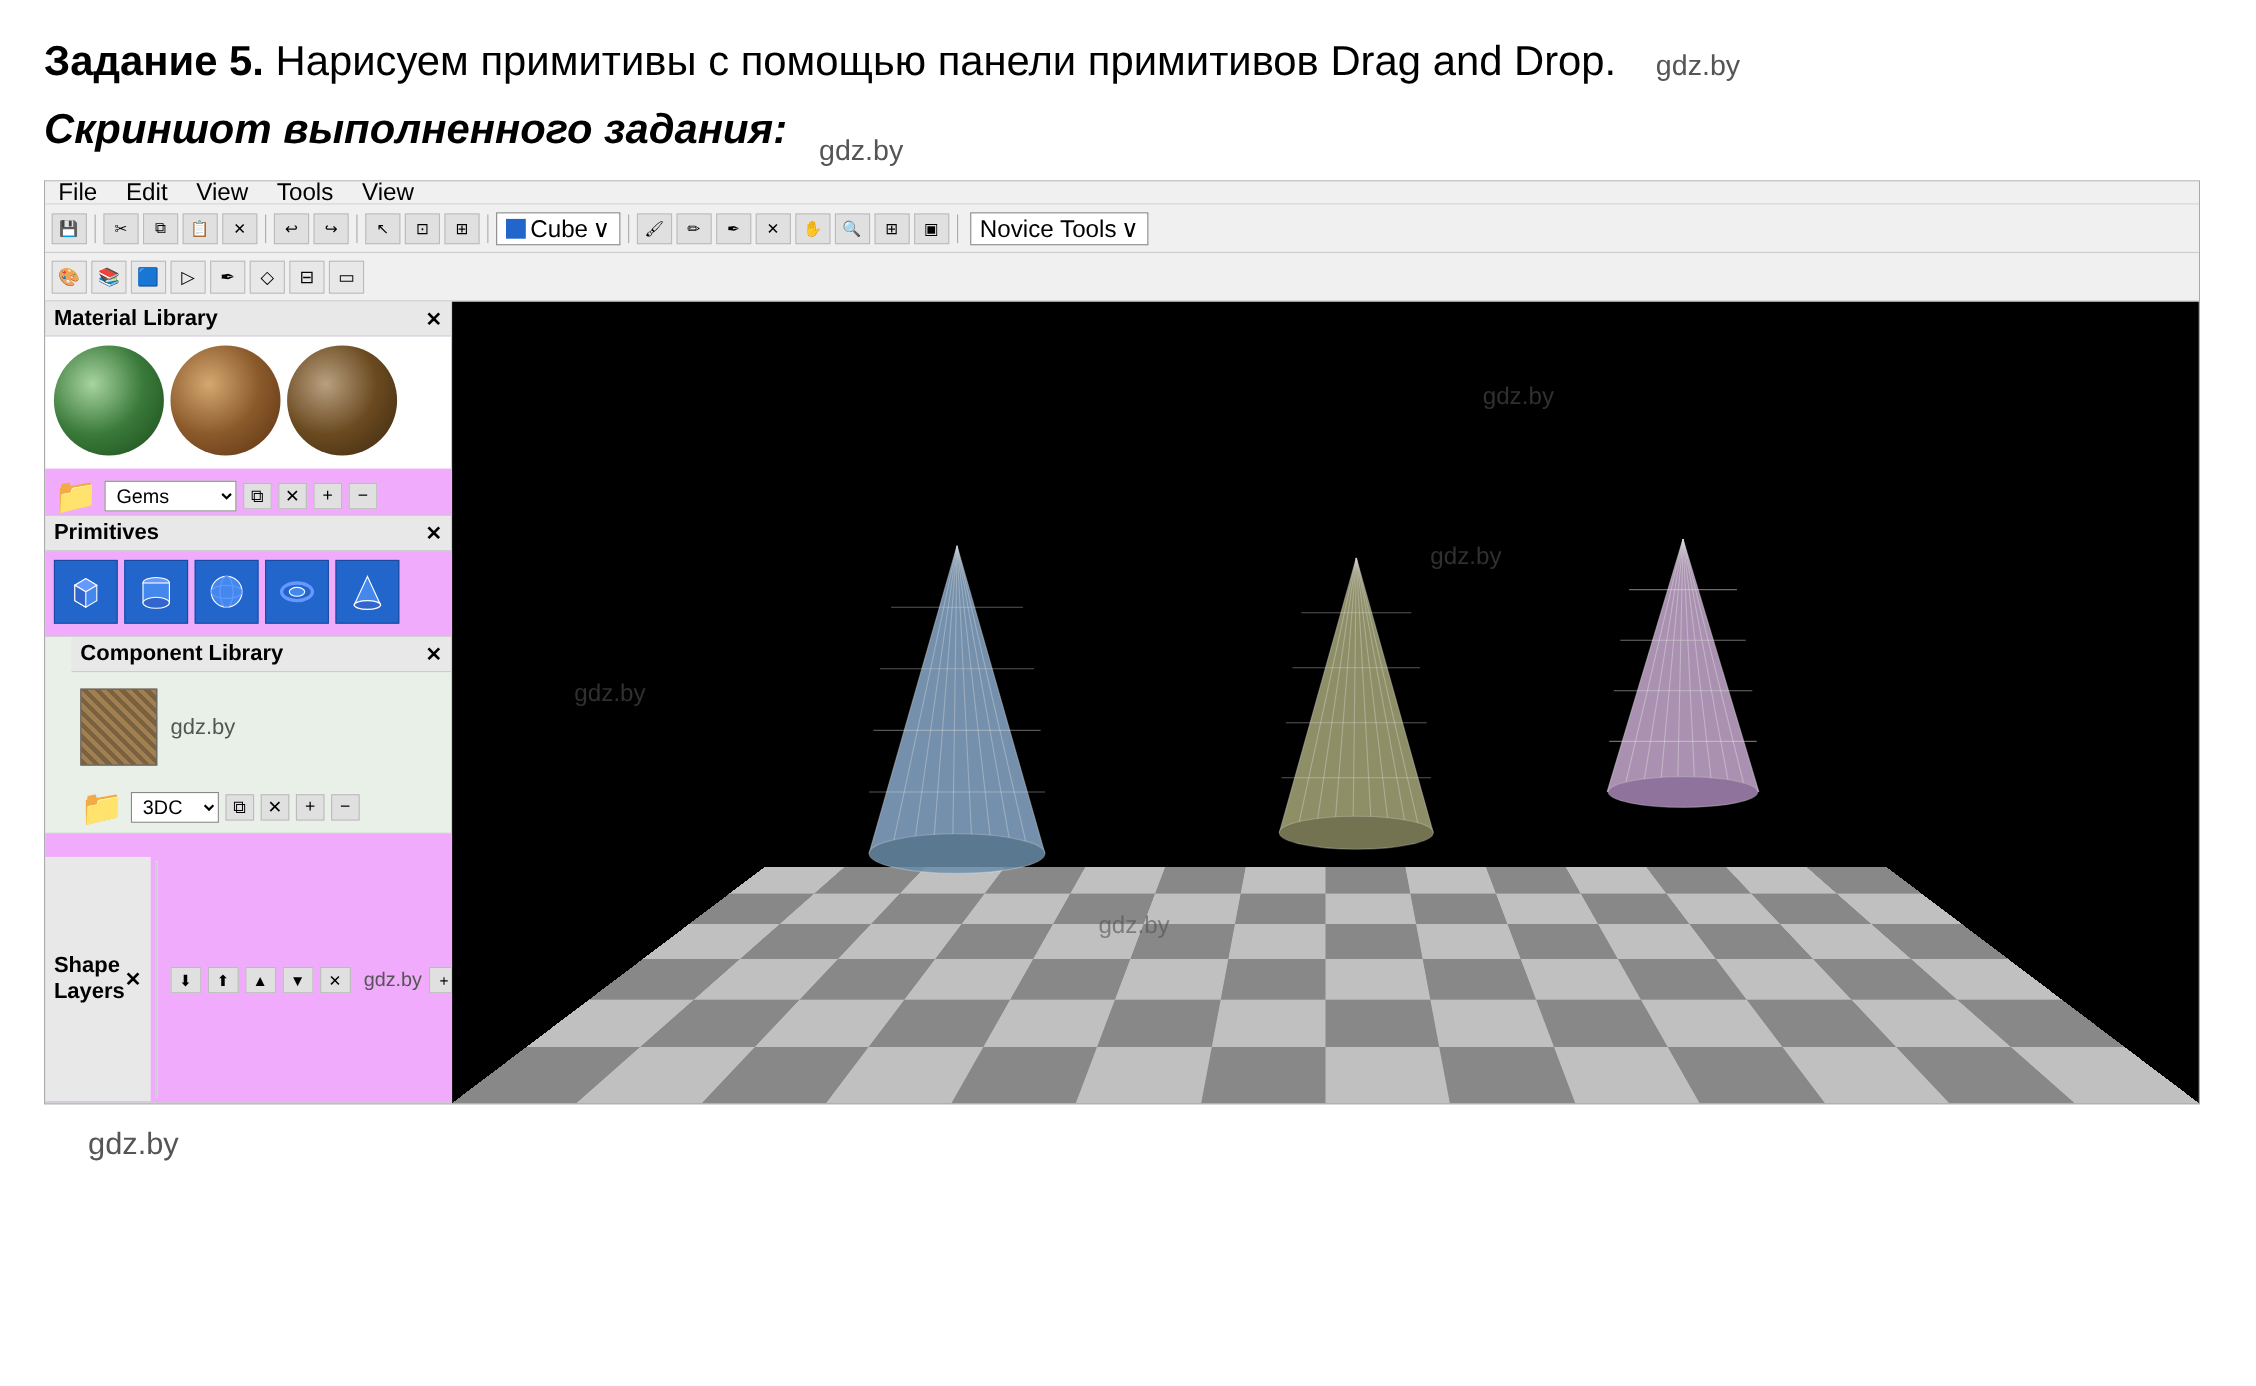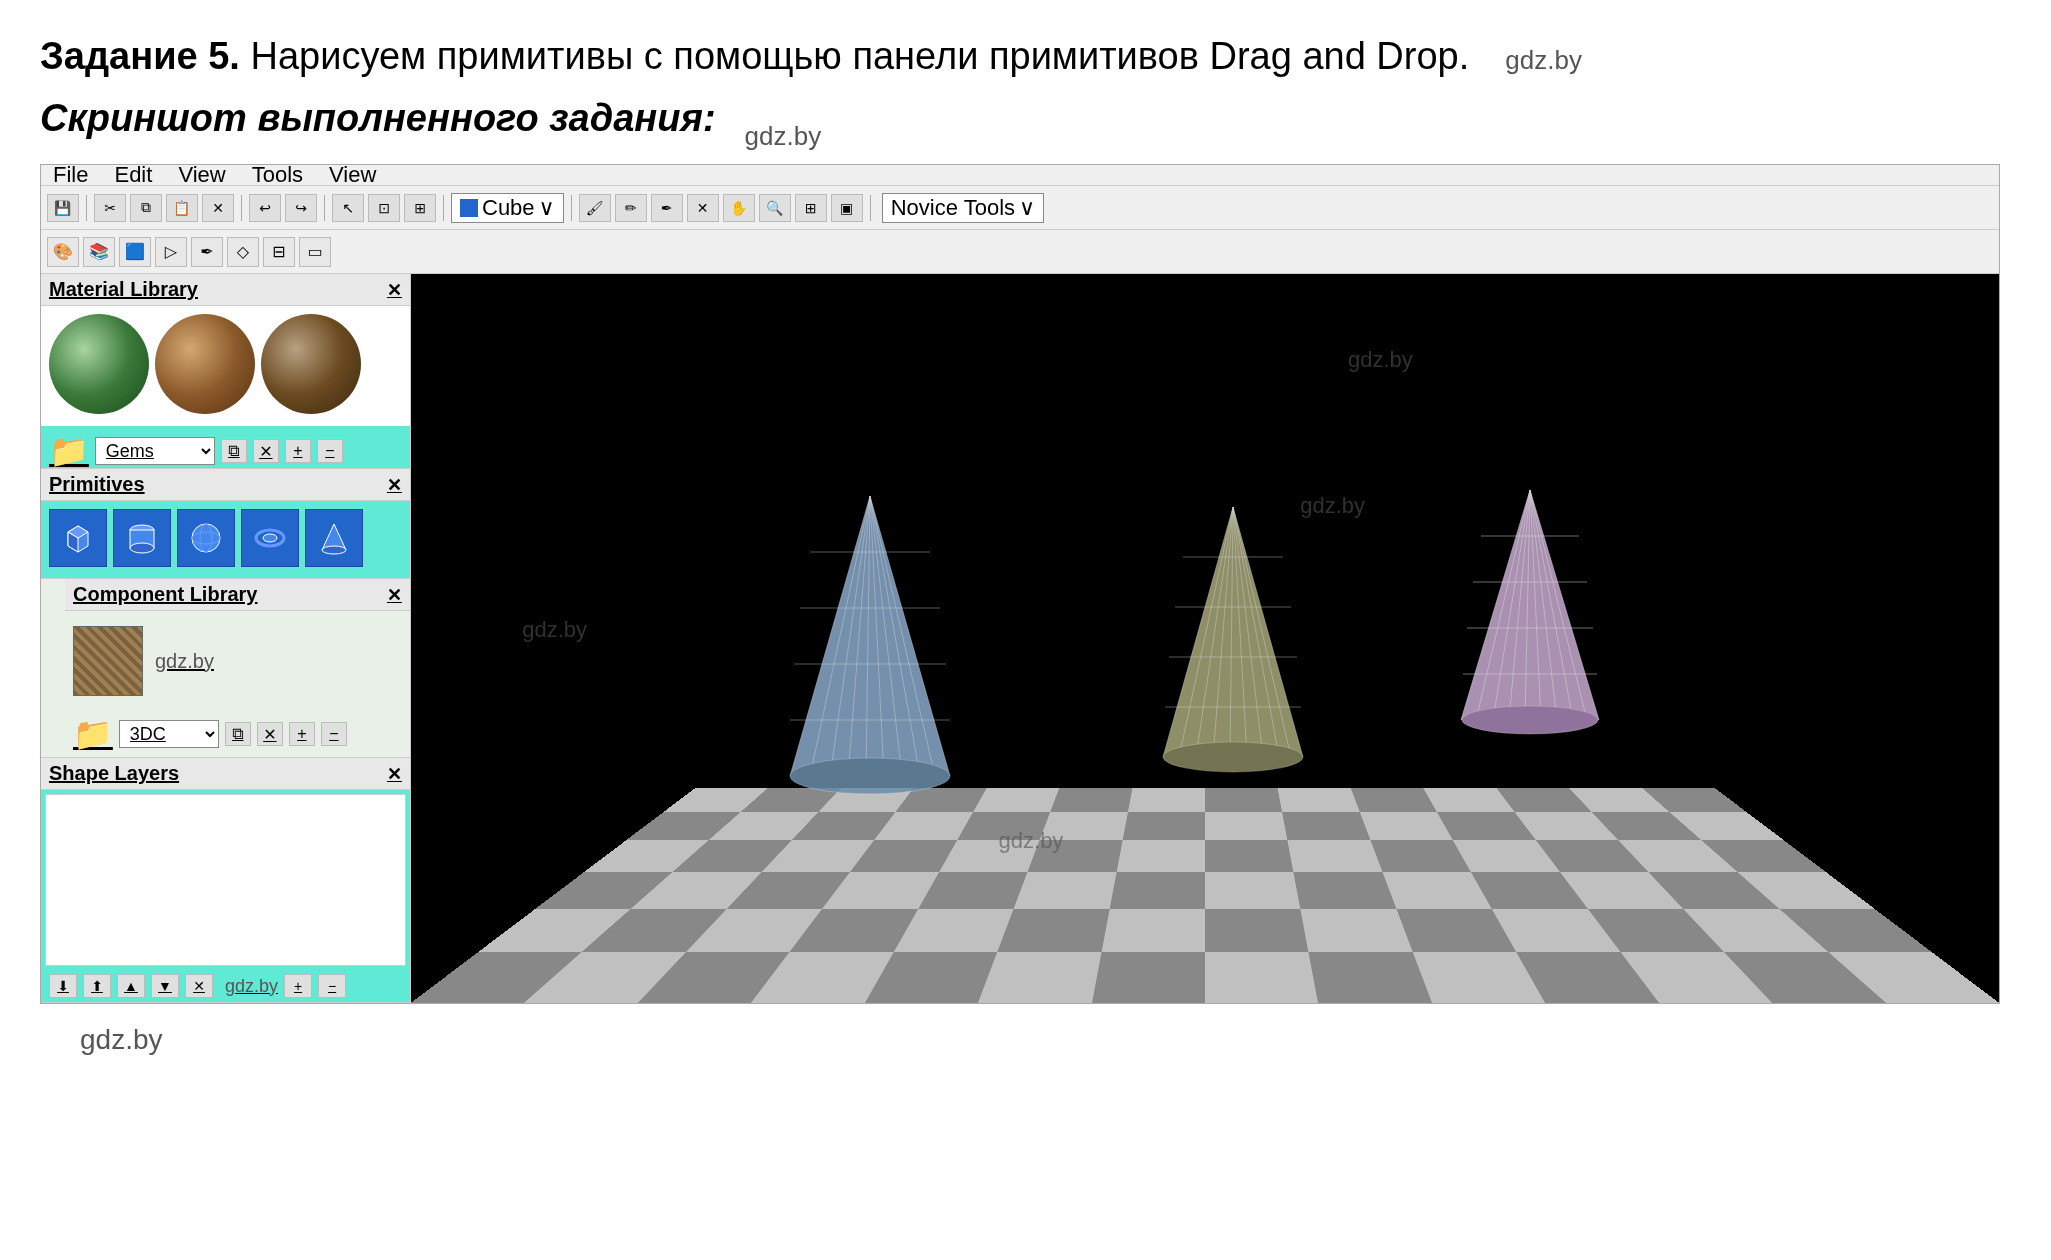--- a/index.html
+++ b/index.html
@@ -131,26 +131,25 @@
     }
     
     .main-area {
       display: flex;
       flex: 1;
       overflow: hidden;
     }
     
     .left-panel {
       width: 370px;
-      background: #5eead4;
+      background: #f0abfc;
       border-right: 1px solid #ccc;
       display: flex;
       flex-direction: column;
       overflow: hidden;
-      text-decoration: underline;
     }
     .panel-section {
       border-bottom: 1px solid #ccc;
     }
     .panel-header {
       display: flex;
       align-items: center;
       justify-content: space-between;
       padding: 4px 8px;
       font-size: 20px;
@@ -266,27 +265,28 @@
       display: flex;
       align-items: center;
       gap: 6px;
       padding: 4px 8px;
     }
     .comp-dropdown {
       background: #fff;
       border: 1px solid #888;
       padding: 2px 6px;
       font-size: 18px;
-      width: 100px;
+      width: 80px;
     }
     
     .shape-layers {
       flex: 1;
       display: flex;
-      flex-direction: column;
+      flex-direction: row;
+      margin-top: 21px;
     }
     .shape-layers-content {
       flex: 1;
       background: #fff;
       border: 1px solid #ccc;
       margin: 4px;
     }
     .shape-layers-toolbar {
       display: flex;
       align-items: center;

